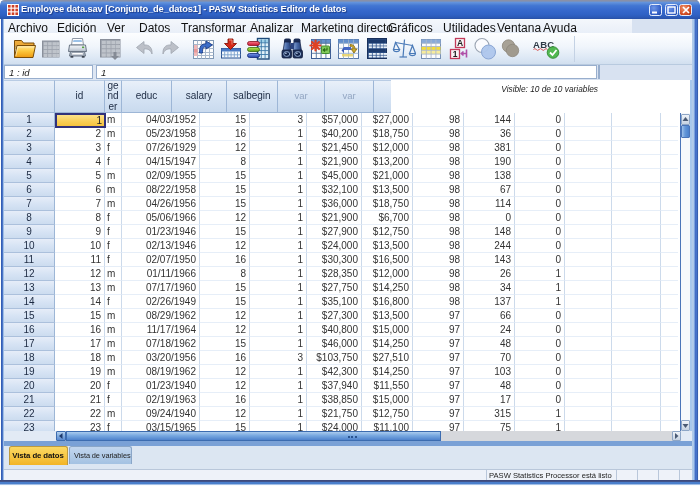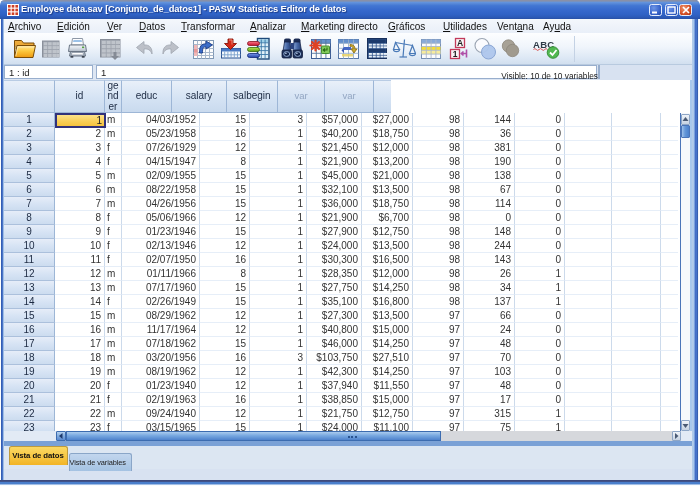--- a/index.html
+++ b/index.html
@@ -15,36 +15,36 @@
   border-radius:4px 4px 0 0; z-index:60; }
 #titlebar .ticon { position:absolute; left:7px; top:4px; }
 #titlebar .ttext { position:absolute; left:21px; top:4.2px; color:#fff; font-size:9.3px; font-weight:bold; letter-spacing:-0.12px;
   text-shadow:1px 1px 1px rgba(10,30,90,.6); white-space:nowrap; }
 .wbtn { position:absolute; top:4px; width:13px; height:12px; border-radius:2.5px;
   border:1px solid #e6eefc; }
 .wbtn.min { left:649px; background:radial-gradient(circle at 35% 30%,#6e96e6,#3c68ce 55%,#1e46a8); }
 .wbtn.max { left:664.5px; background:radial-gradient(circle at 35% 30%,#6e96e6,#3c68ce 55%,#1e46a8); }
 .wbtn.cls { left:678.5px; width:13.5px; background:radial-gradient(circle at 35% 30%,#f0946c,#d6542c 55%,#b03008); }
 .wbtn svg { position:absolute; left:0; top:0; }
-#menubar { position:absolute; left:3px; top:19px; width:689px; height:14px;
-  background:linear-gradient(180deg,#f4f7fc,#e9eff8); font-size:10px; color:#111; z-index:40;padding-left:44px; }
+#menubar { position:absolute; left:3px; top:19px; width:629px; height:14px;
+  background:linear-gradient(180deg,#f4f7fc,#e9eff8); font-size:12px; color:#111; z-index:40;padding-left:44px; }
 #menubar span { position:absolute; top:2px; white-space:nowrap; }
 #toolbar { position:absolute; left:3px; top:33px; width:689px; height:31.5px;
   background:linear-gradient(180deg,#fdfeff 0%,#f0f5fb 45%,#dde8f5 80%,#d2dfef 100%);
   border-bottom:1px solid #b8cadf; z-index:40; }
 .tbi { position:absolute; top:4px; width:25px; height:23px; }
 .tbsep { position:absolute; left:571px; top:3px; width:1px; height:26px; background:#c4d2e4; }
-#cellref { position:absolute; left:3px; top:64.5px; width:544px; height:15px; background:#dde6f3; z-index:40; }
+#cellref { position:absolute; left:3px; top:64.5px; width:544px; height:15px; background:#dde6f3; z-index:40;font-style:italic; }
 #cellref .box1 { position:absolute; left:1px; top:0.5px; width:89px; height:14px; background:#fff;
   border:1px solid #98aecd; font-size:9.5px; color:#222; padding:1px 0 0 4px; }
 #cellref .box2 { position:absolute; left:93px; top:0.5px; width:501px; height:14px; background:#fff;
   border:1px solid #98aecd; font-size:9.5px; color:#222; padding:1px 0 0 4px; }
 #cellref .visbox { position:absolute; left:595px; right:0px; top:0.5px; height:14px; background:#fbfcfe;
   border:1px solid #98aecd; }
-#cellref .vis { position:absolute; right:1px; top:5px; font-size:8.3px; color:#222; white-space:nowrap; }
+#cellref .vis { position:absolute; right:1px; top:18px; font-size:8.3px; color:#222; white-space:nowrap; }
 #grid { position:absolute; left:3px; top:79.5px; width:689px; height:361.5px; background:#fff; overflow:hidden; z-index:30; border-right:2px solid #a8c8ec; }
 #ghead { position:absolute; left:1px; top:0px; height:33.5px; display:flex; }
 .hc { height:33.5px; background:linear-gradient(180deg,#e9f0f9 0%,#d5e3f4 55%,#c9daee 100%);
   border-right:1px solid #9db6d6; border-bottom:1px solid #9db6d6; border-top:1px solid #b9cce4;
   font-size:10px; color:#1c2a42; display:flex; align-items:center; justify-content:center; text-align:center; line-height:10.5px; }
 .hc.varh span { color:#93a6c2; font-size:9.5px; }
 #gbody { position:absolute; left:1px; top:33.5px; }
 .row { display:flex; height:14.0px; }
 .rn { height:14.0px; background:linear-gradient(180deg,#e6edf8 0%,#d6e3f4 55%,#ccdcef 100%);
   border-right:1px solid #9db6d6; border-bottom:1px solid #abc0dc;
@@ -72,21 +72,21 @@
 #cornerfill { position:absolute; left:681px; top:431px; width:11px; height:10px; background:#e2eaf5; z-index:36; }
 #strip { position:absolute; left:3px; top:441px; width:689px; height:4.5px; background:#7aa1d6; z-index:40; }
 #tabbar { position:absolute; left:3px; top:445.5px; width:689px; height:23px; background:#dce6f2; z-index:40; }
 .tab1 { position:absolute; left:5.5px; top:0px; width:59px; height:19px;
   background:linear-gradient(180deg,#fbd964 0%,#f7c845 50%,#f2b426 100%);
   border:1px solid #bd9a3e; border-bottom:none; border-radius:2.5px 2.5px 0 0;
   font-size:7.8px; font-weight:bold; color:#111; text-align:center; line-height:18px; letter-spacing:-0.1px; }
 .tab2 { position:absolute; left:65.5px; top:0.5px; width:63px; height:18px;
   background:linear-gradient(180deg,#c2d6ee 0%,#a4c2e2 100%);
   border:1px solid #8aa6c8; border-bottom:none; border-radius:2.5px 2.5px 0 0;
-  font-size:7.4px; color:#222; text-align:left; line-height:17px; letter-spacing:-0.1px;margin-top:7px; }
+  font-size:7.4px; color:#222; text-align:right; line-height:17px; letter-spacing:-0.1px; }
 #statusbar { position:absolute; left:3px; top:468.5px; width:689px; height:11.5px; background:#eef2f9;
   border-top:1px solid #b9c7da; font-size:7.6px; color:#222; z-index:40; }
 #statusbar .msg { position:absolute; left:486px; top:1.5px; }
 .sbsep { position:absolute; top:0px; width:1px; height:11px; background:#b9c7da; }
 </style></head>
 <body>
 <div id="win">
   <div id="titlebar">
     <svg class="ticon" width="12" height="12" viewBox="0 0 12 12">
       <rect x="0" y="0" width="12" height="12" fill="#fff"></rect>
@@ -844,15 +844,23 @@
           <path d="M3 2 L6.5 5 L3 8 Z" fill="#4a5a74"></path>
         </svg>
       </div>
     </div>
   <div id="cornerfill"></div>
   <div id="strip"></div>
   <div id="tabbar">
       <div class="tab1">Vista de datos</div>
       <div class="tab2">Vista de variables</div>
     </div>
+  <div id="statusbar">
+    <div class="msg">PASW Statistics Processor está listo</div>
+    <div class="sbsep" style="left:483px"></div>
+    <div class="sbsep" style="left:613px"></div>
+    <div class="sbsep" style="left:634px"></div>
+    <div class="sbsep" style="left:655px"></div>
+    <div class="sbsep" style="left:676px"></div>
+  </div>
   <div class="brd-l"></div>
     <div class="brd-r"></div>
     <div class="brd-b"></div>
 </div>
 </body></html>

